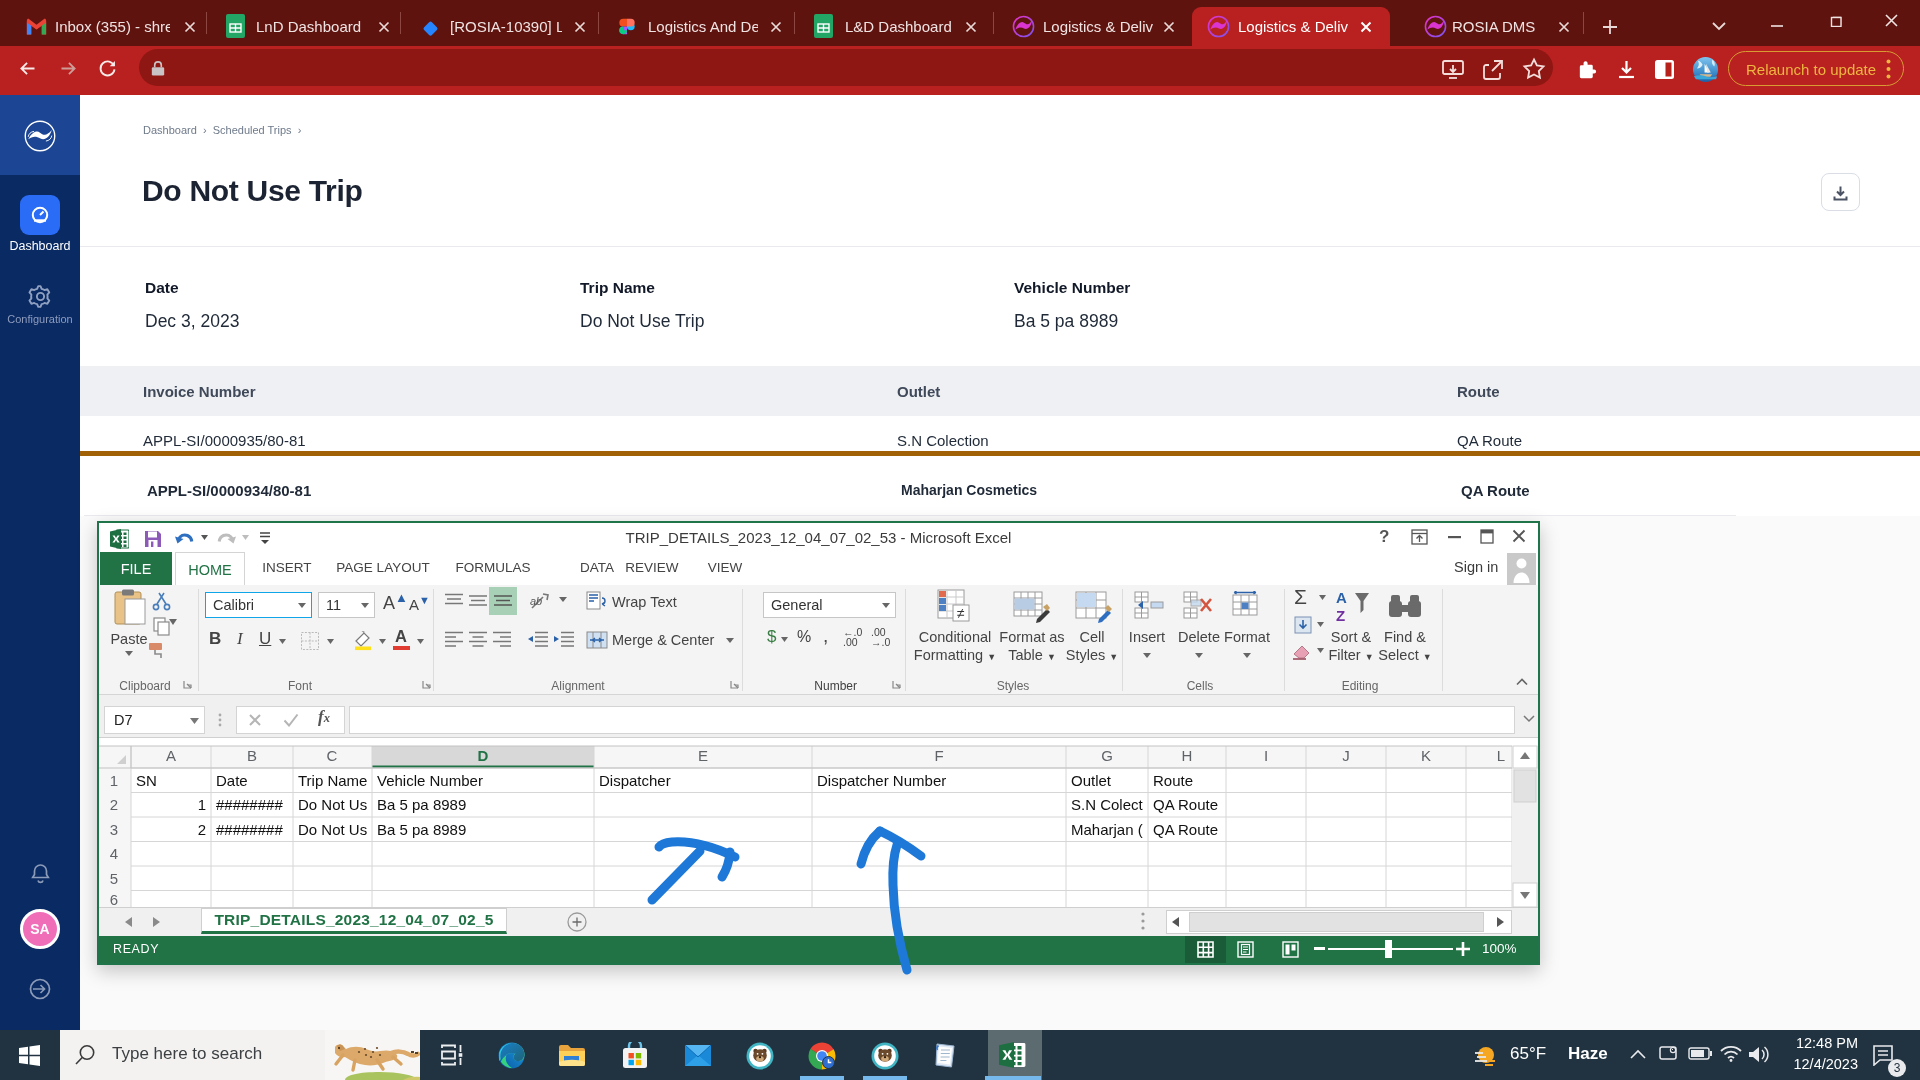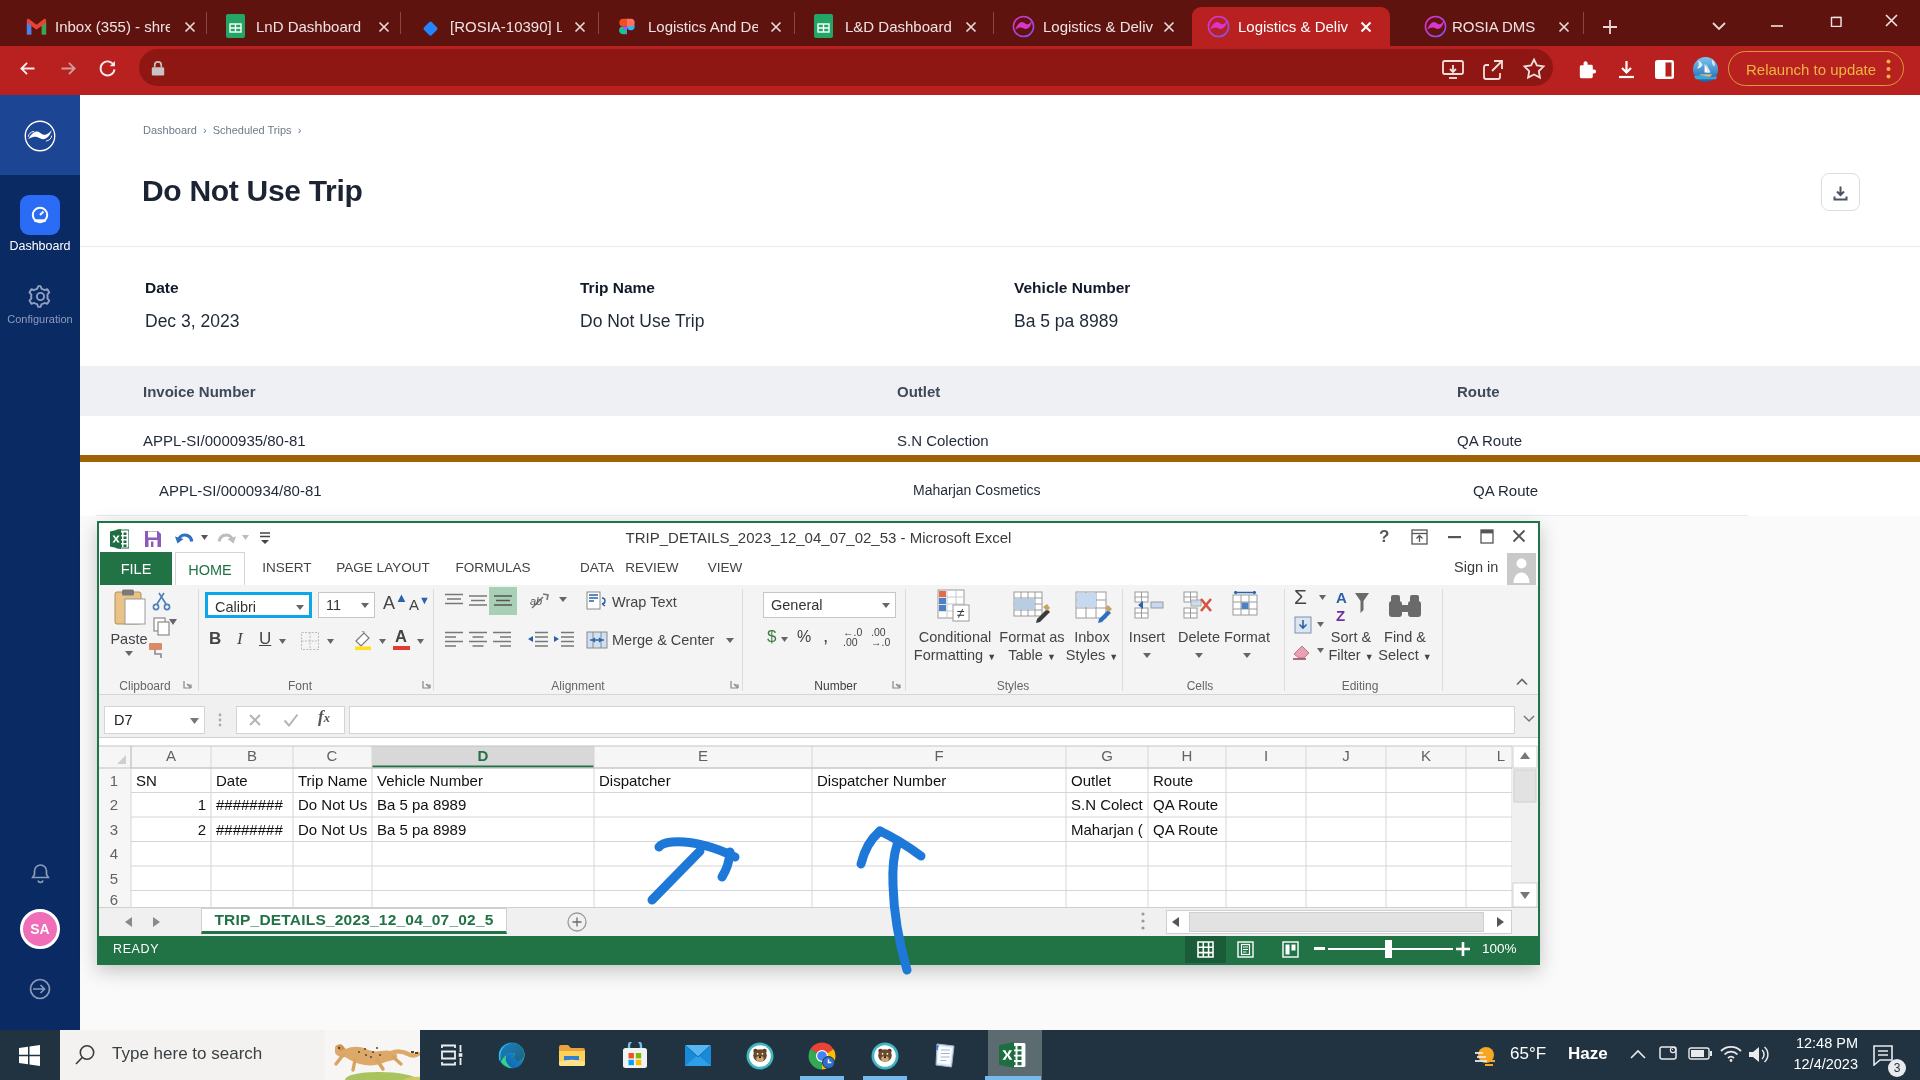--- a/index.html
+++ b/index.html
@@ -274,26 +274,26 @@
     <div class="abs" style="left:500px;top:184px;font-size:15.5px;font-weight:700;color:#111827;">Trip Name</div>
     <div class="abs" style="left:500px;top:216px;font-size:17.5px;color:#1f2937;">Do Not Use Trip</div>
     <div class="abs" style="left:934px;top:184px;font-size:15.5px;font-weight:700;color:#111827;">Vehicle Number</div>
     <div class="abs" style="left:934px;top:216px;font-size:17.5px;color:#1f2937;">Ba 5 pa 8989</div>
 
     <div class="abs" style="left:0;top:271px;width:1840px;height:50px;background:#eef0f3;">
       <div class="abs" style="left:63px;top:17px;font-size:15px;font-weight:600;color:#40495a;">Invoice Number</div>
       <div class="abs" style="left:817px;top:17px;font-size:15px;font-weight:600;color:#40495a;">Outlet</div>
       <div class="abs" style="left:1377px;top:17px;font-size:15px;font-weight:600;color:#40495a;">Route</div>
     </div>
-    <div class="abs" style="left:0;top:321px;width:1840px;height:46px;background:#fff;border-bottom:7px solid #a16207;">
+    <div class="abs" style="left:0;top:321px;width:1840px;height:40px;background:#fff;border-bottom:5px solid #a16207;">
       <div class="abs" style="left:63px;top:16px;font-size:15px;color:#1f2937;">APPL-SI/0000935/80-81</div>
       <div class="abs" style="left:817px;top:16px;font-size:15px;color:#1f2937;">S.N Colection</div>
       <div class="abs" style="left:1377px;top:16px;font-size:15px;color:#1f2937;">QA Route</div>
     </div>
-    <div class="abs" style="left:16px;top:371px;width:1652px;height:50px;background:#fff;border-bottom:1px solid #e8eaed;">
+    <div class="abs" style="left:4px;top:371px;width:1652px;height:50px;background:#fff;border-bottom:1px solid #e8eaed;font-weight:bold;">
       <div class="abs" style="left:63px;top:16px;font-size:15px;color:#1f2937;">APPL-SI/0000934/80-81</div>
       <div class="abs" style="left:817px;top:16px;font-size:14px;color:#1f2937;">Maharjan Cosmetics</div>
       <div class="abs" style="left:1377px;top:16px;font-size:15px;color:#1f2937;">QA Route</div>
     </div>
   </div>
 
   <div class="abs" id="xlwin"></div>
   <div class="abs" id="xl-layer" style="left:97px;top:521px;width:1443px;height:444px;font-family:'Liberation Sans',sans-serif;">
 
     <svg class="xl" style="left:13px;top:8px;" width="19" height="20" viewBox="0 0 19 20">
@@ -416,21 +416,21 @@
         <rect x="5" y="5" width="11" height="13" fill="#fff" stroke="#8a8a8a" stroke-width="1.2"></rect>
       </svg>
       <svg class="xl" style="left:72px;top:34px;" width="8" height="6" viewBox="0 0 8 6">
           <path d="M0 0h8L4 6z" fill="#666"></path>
         </svg>
       <svg class="xl" style="left:50px;top:56px;" width="20" height="20" viewBox="0 0 20 20">
         <rect x="2" y="2" width="13" height="7" rx="1" fill="#d98a68"></rect>
           <path d="M8 9v4h6v4" fill="none" stroke="#8a8a8a" stroke-width="1.6"></path>
       </svg>
 
-      <div class="xl" style="left:108px;top:7px;width:107px;height:26px;background:#fff;border:3px solid #0ea5e9;font-size:14.5px;color:#333;">
+      <div class="xl" style="left:108px;top:7px;width:107px;height:26px;background:#fff;border:1px solid #0ea5e9;font-size:14.5px;color:#333;">
           <span style="position:absolute;left:7px;top:4px;">Calibri</span>
           <svg style="position:absolute;right:5px;top:10px;" width="8" height="5" viewBox="0 0 8 5">
             <path d="M0 0h8L4 5z" fill="#666"></path>
           </svg>
         </div>
       <div class="xl" style="left:221px;top:7px;width:57px;height:26px;background:#fff;border:1px solid #c6c6c6;font-size:14.5px;color:#333;">
           <span style="position:absolute;left:7px;top:4px;">11</span>
           <svg style="position:absolute;right:5px;top:10px;" width="8" height="5" viewBox="0 0 8 5">
             <path d="M0 0h8L4 5z" fill="#666"></path>
           </svg>
@@ -551,21 +551,21 @@
       </svg>
       <div class="xl" style="left:890px;top:44px;width:90px;text-align:center;font-size:14.5px;color:#444;">Format as</div>
       <div class="xl" style="left:890px;top:62px;width:90px;text-align:center;font-size:14.5px;color:#444;">Table <span style="font-size:9px;">▼</span></div>
       <svg class="xl" style="left:978px;top:4px;" width="38" height="38" viewBox="0 0 38 38">
         <rect x="1" y="3" width="30" height="26" fill="#fff" stroke="#9a9a9a"></rect>
         <path d="M1 11h30M1 19h30M11 3v26M21 3v26" stroke="#9a9a9a"></path>
         <rect x="2" y="4" width="19" height="14" fill="#c5d9f1"></rect>
         <path d="M24 30l9-9 3 3-9 9-4 1z" fill="#2f6fc1"></path>
           <path d="M30 19l3-3 4 4-3 3z" fill="#c8a165"></path>
       </svg>
-      <div class="xl" style="left:952px;top:44px;width:86px;text-align:center;font-size:14.5px;color:#444;">Inbox</div>
+      <div class="xl" style="left:952px;top:44px;width:86px;text-align:center;font-size:14.5px;color:#444;">Cell</div>
       <div class="xl" style="left:952px;top:62px;width:86px;text-align:center;font-size:14.5px;color:#444;">Styles <span style="font-size:9px;">▼</span></div>
 
       <svg class="xl" style="left:1036px;top:6px;" width="32" height="28" viewBox="0 0 32 28">
         <rect x="2" y="1" width="13" height="10" fill="#fff" stroke="#9a9a9a"></rect>
           <path d="M8.5 1v10M2 6h13" stroke="#9a9a9a"></path>
         <rect x="2" y="17" width="13" height="10" fill="#fff" stroke="#9a9a9a"></rect>
           <path d="M8.5 17v10M2 22h13" stroke="#9a9a9a"></path>
         <rect x="18" y="11" width="12 " height="6" fill="#c5d9f1" stroke="#9a9a9a"></rect>
         <path d="M6 14h12M10 10l-5 4 5 4z" fill="#2a61a8" stroke="none"></path>
       </svg>

